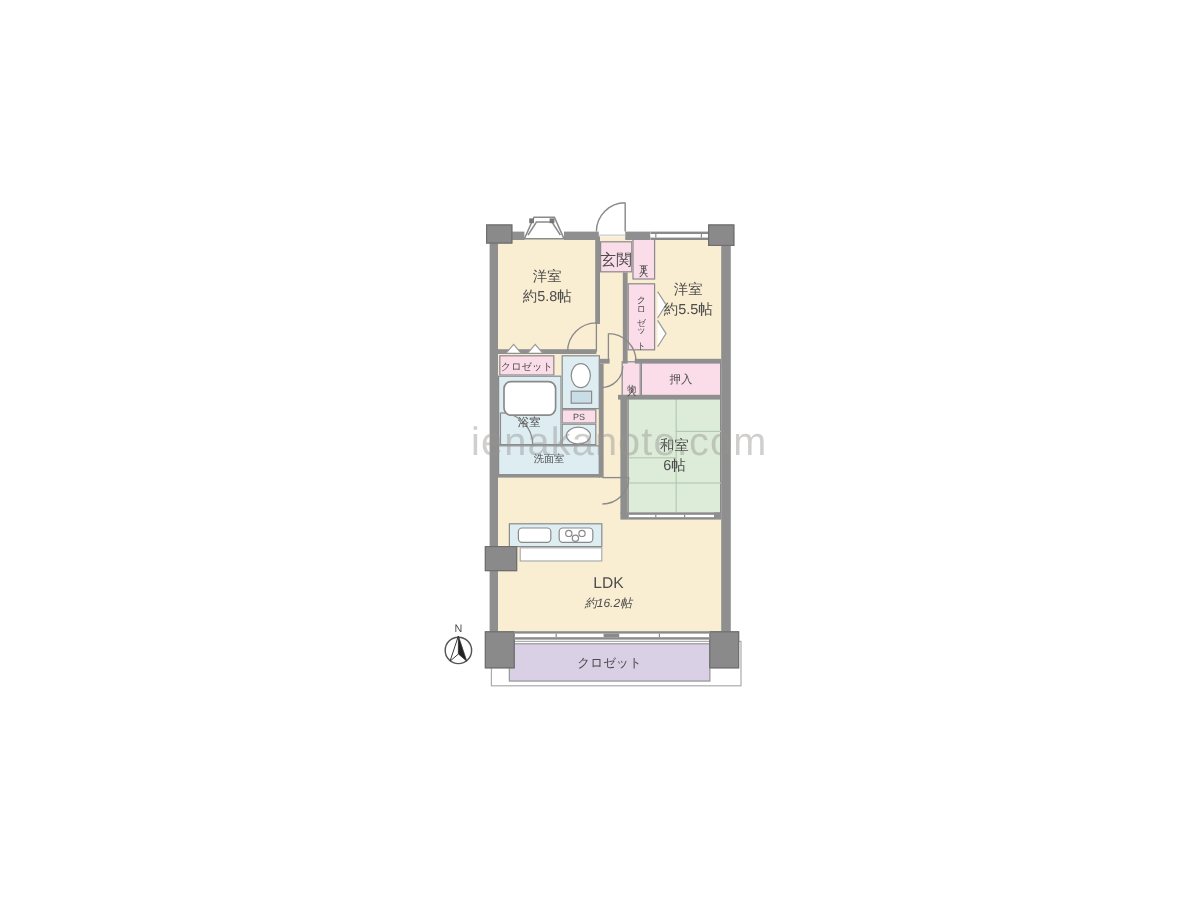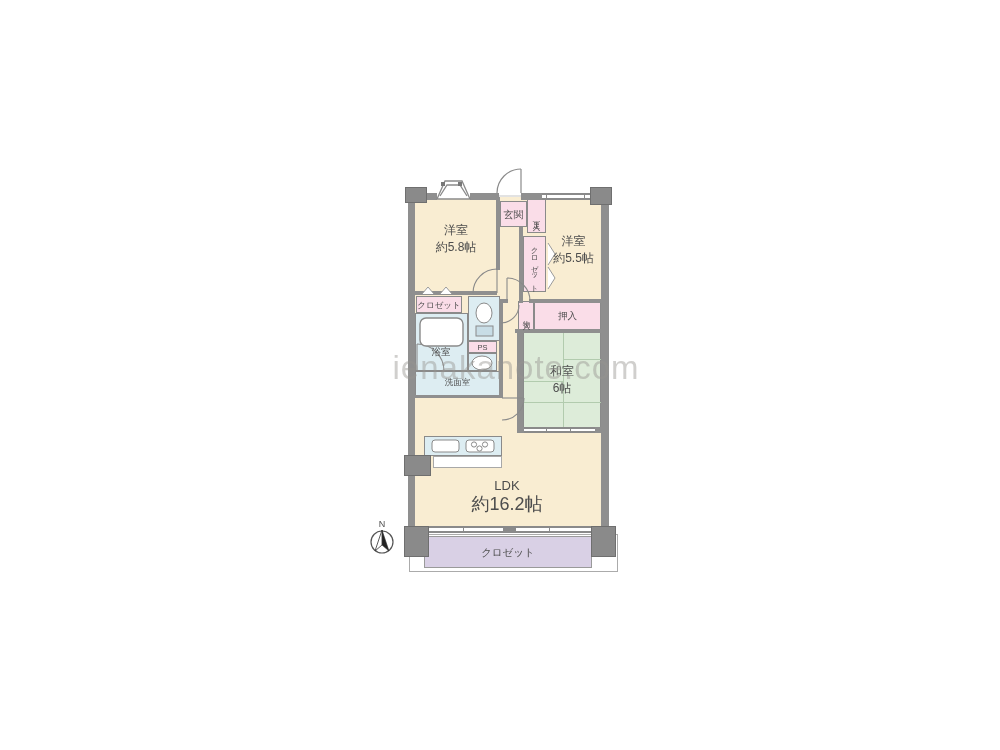--- a/index.html
+++ b/index.html
@@ -189,24 +189,24 @@
   <div class="lbl" style="left:546px;top:233px;width:55px;font-size:12px;line-height:17px;">
     <div>洋室</div>
     <div>約5.5帖</div>
   </div>
   <div class="lbl" style="left:523px;top:363px;width:78px;font-size:12px;line-height:17px;">
     <div>和室</div>
     <div>6帖</div>
   </div>
   <div class="lbl" style="left:427px;top:477px;width:160px;font-size:13px;line-height:18px;">
     <div>LDK</div>
-    <div style="font-size:18px;">約16.2帖</div>
+    <div style="font-size:10px;font-style:italic;">約16.2帖</div>
   </div>
   <div class="lbl" style="left:424px;top:546px;width:168px;font-size:10.5px;">クロゼット</div>
-  <div class="lbl" style="left:500px;top:208px;width:27px;font-size:10px;">玄関</div>
+  <div class="lbl" style="left:500px;top:208px;width:27px;font-size:13px;">玄関</div>
   <div class="lbl vtext" style="left:531px;top:201px;height:30px;font-size:7.5px;">下足入</div>
   <div class="lbl vtext" style="left:529px;top:241px;height:48px;font-size:7.5px;">クロゼット</div>
   <div class="lbl" style="left:416px;top:300px;width:46px;font-size:8.5px;">クロゼット</div>
   <div class="lbl" style="left:415px;top:346px;width:52px;font-size:9.5px;">浴室</div>
   <div class="lbl" style="left:468px;top:343px;width:29px;font-size:7.5px;">PS</div>
   <div class="lbl" style="left:415px;top:377px;width:85px;font-size:8.5px;">洗面室</div>
   <div class="lbl vtext" style="left:521px;top:304px;height:24px;font-size:7.5px;">物入</div>
   <div class="lbl" style="left:534px;top:310px;width:67px;font-size:9.5px;">押入</div>
   <div class="lbl" style="left:375px;top:519px;width:14px;font-size:9px;">N</div>
 

